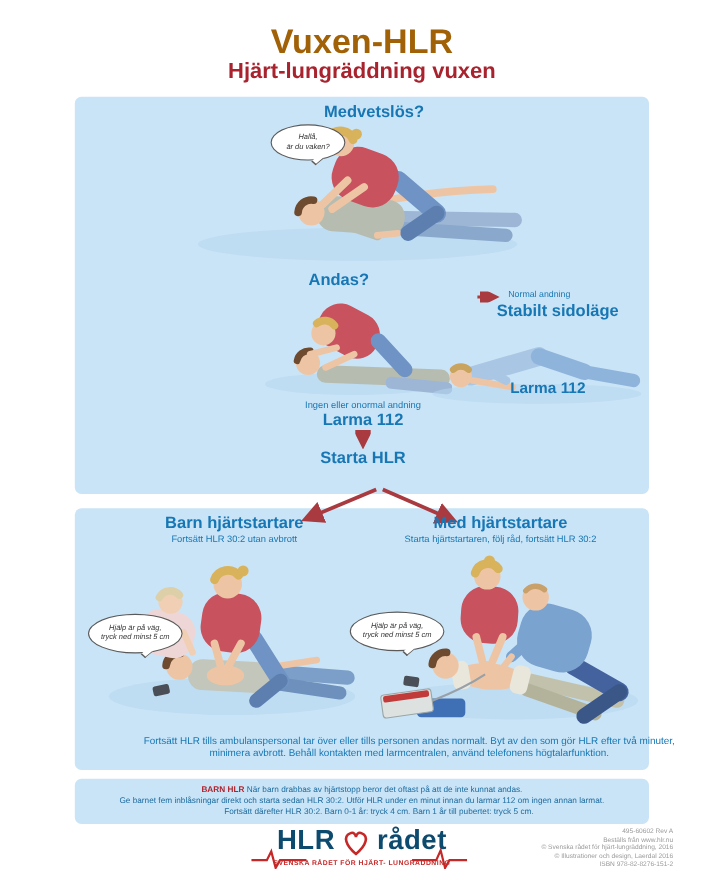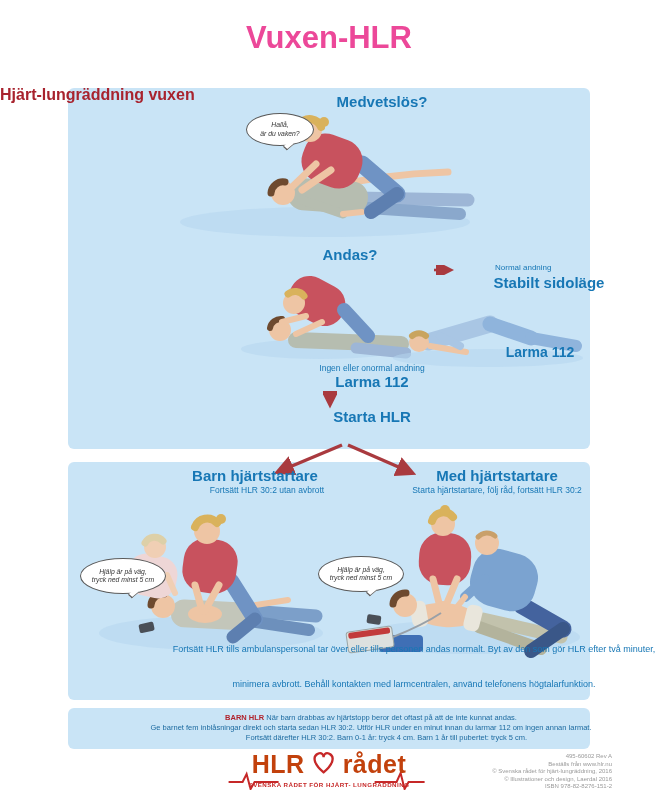--- a/index.html
+++ b/index.html
@@ -2,44 +2,44 @@
 <html><head>
 <meta charset="utf-8">
 <style>
   html,body { margin:0; padding:0; background:#ffffff; }
   .page {
     position:relative; width:658px; height:800px; background:#ffffff;
     font-family:"Liberation Sans", sans-serif; overflow:hidden;
   }
   .abs { position:absolute; }
   .panel { position:absolute; background:#c9e4f6; border-radius:6px; z-index:0; }
-  .cx { transform:translateX(-50%); white-space:nowrap;margin-left:42px; }
-  .title { top:20px; left:0; width:100%; text-align:center; font-size:31px; font-weight:bold; color:#ec4899; z-index:2; }
-  .subtitle { top:54px; left:0; width:100%; font-size:16px; font-weight:bold; color:#a8232e; z-index:2;margin-top:32px; }
+  .cx { transform:translateX(-50%); white-space:nowrap; }
+  .title { top:20px; left:0; width:100%; text-align:center; font-size:31px; font-weight:bold; color:#a16207; z-index:2; }
+  .subtitle { top:54px; left:0; width:100%; text-align:center; font-size:20px; font-weight:bold; color:#a8232e; z-index:2; }
   .h-blue { font-size:15px; font-weight:bold; color:#1777b5; z-index:3; }
   .h-blue-md { font-size:14px; font-weight:bold; color:#1777b5; z-index:3; }
   .lbl-sm { font-size:8px; color:#1777b5; z-index:3; }
   .sub-sm { font-size:8.5px; color:#1777b5; z-index:3; }
   .note { font-size:9px; color:#1777b5; z-index:3; }
   .barn-line { font-size:7.5px; color:#1d6ba0; z-index:3; }
   .barn-label { color:#b0232d; font-weight:bold; }
   .scene { z-index:1; }
   .bubble {
     position:absolute; background:#fff; border:1px solid #5a5a5a; border-radius:50%;
     display:flex; flex-direction:column; align-items:center; justify-content:center;
     font-style:italic; font-size:6.8px; color:#333; line-height:8.5px; text-align:center; z-index:4;
   }
   .bubble::after {
     content:''; position:absolute; bottom:-4px; left:58%; width:6px; height:6px;
     background:#fff; border-right:1px solid #5a5a5a; border-bottom:1px solid #5a5a5a;
     transform:skewX(-32deg) rotate(30deg);
   }
   .logo { position:absolute; left:329px; top:750px; transform:translateX(-50%); text-align:center; z-index:2; }
-  .logo-row { position:relative; display:flex; align-items:flex-start; justify-content:center; gap:5px;
-    font-size:25px; font-weight:bold; color:#c2410c; letter-spacing:0.5px; }
+  .logo-row { position:relative; display:flex; align-items:flex-end; justify-content:center; gap:5px;
+    font-size:25px; font-weight:bold; color:#0c4a6e; letter-spacing:0.5px; }
   .logo-ekg { position:absolute; left:-22px; top:14px; z-index:-1; }
   .logo-sub { margin-top:2px; font-size:6.2px; font-weight:bold; color:#c62828; letter-spacing:0.45px; }
   .colophon { position:absolute; right:46px; top:753px; text-align:right; font-size:6px;
     color:#9a9a9a; line-height:7.6px; z-index:2; }
 </style>
 </head>
 <body>
 
 <div class="page">
 
@@ -94,21 +94,21 @@
   </svg>
 
   <svg class="abs" style="left:432px; top:265px; z-index:3;" width="26" height="10" viewBox="0 0 26 10">
     <defs>
         <marker id="arr1" markerWidth="7" markerHeight="7" refX="5" refY="3.5" orient="auto">
           <path d="M0 0 L7 3.5 L0 7 Z" fill="#a93a3f"></path>
         </marker>
       </defs>
     <line x1="2" y1="5" x2="17" y2="5" stroke="#a93a3f" stroke-width="2.6" marker-end="url(#arr1)"></line>
   </svg>
-  <div class="abs lbl-sm" style="left:462px; top:263px;margin-left:33px;">Normal andning</div>
+  <div class="abs lbl-sm" style="left:462px; top:263px;">Normal andning</div>
   <div class="abs h-blue cx" style="left:507px; top:274px;">Stabilt sidoläge</div>
 
   <svg class="abs scene" style="left:388px; top:292px;" width="205" height="78" viewBox="0 0 205 78">
     <ellipse cx="100" cy="66" rx="95" ry="9" fill="#b5d6ee" opacity="0.55"></ellipse>
     <path d="M40 50 L102 32" stroke="#a9c6e4" stroke-width="17" stroke-linecap="round"></path>
     <path d="M102 32 L143 46" stroke="#8fb4dc" stroke-width="15" stroke-linecap="round"></path>
     <path d="M143 46 L188 54" stroke="#8fb4dc" stroke-width="12" stroke-linecap="round"></path>
     <path d="M42 54 L78 60" stroke="#eec5a4" stroke-width="6" stroke-linecap="round"></path>
     <path d="M52 44 L72 54" stroke="#a9c6e4" stroke-width="8" stroke-linecap="round"></path>
     <circle cx="31" cy="50" r="10" fill="#eec5a4"></circle>
@@ -134,23 +134,23 @@
     <defs>
         <marker id="arr3" markerWidth="6" markerHeight="6" refX="4" refY="3" orient="auto">
           <path d="M0 0 L6 3 L0 6 Z" fill="#a93a3f"></path>
         </marker>
       </defs>
     <line x1="84" y1="3" x2="22" y2="29" stroke="#a93a3f" stroke-width="3.4" marker-end="url(#arr3)"></line>
     <line x1="90" y1="3" x2="152" y2="30" stroke="#a93a3f" stroke-width="3.4" marker-end="url(#arr3)"></line>
   </svg>
 
   <div class="abs h-blue cx" style="left:213px; top:467px;">Barn hjärtstartare</div>
-  <div class="abs sub-sm cx" style="left:225px; top:485px;">Fortsätt HLR 30:2 utan avbrott</div>
+  <div class="abs sub-sm cx" style="left:213px; top:485px;">Fortsätt HLR 30:2 utan avbrott</div>
   <div class="abs h-blue cx" style="left:455px; top:467px;">Med hjärtstartare</div>
-  <div class="abs sub-sm cx" style="left:455px; top:485px;">Starta hjärtstartare, följ råd, fortsätt HLR 30:2</div>
+  <div class="abs sub-sm cx" style="left:455px; top:485px;">Starta hjärtstartaren, följ råd, fortsätt HLR 30:2</div>
 
   <svg class="abs scene" style="left:83px; top:497px;" width="240" height="170" viewBox="0 0 240 170">
     <ellipse cx="128" cy="136" rx="112" ry="17" fill="#b5d6ee" opacity="0.55"></ellipse>
     <path d="M168 114 L233 119" stroke="#7c9fc9" stroke-width="13" stroke-linecap="round"></path>
     <path d="M166 124 L226 133" stroke="#6d90bc" stroke-width="12" stroke-linecap="round"></path>
     <rect x="88" y="104" width="88" height="28" rx="13" fill="#c3c6ba" transform="rotate(3 132 118)"></rect>
     <ellipse cx="122" cy="117" rx="17" ry="9" fill="#eec5a4"></ellipse>
     <path d="M160 110 L205 103" stroke="#eec5a4" stroke-width="6" stroke-linecap="round"></path>
     <circle cx="80" cy="109" r="12" fill="#eec5a4"></circle>
     <path d="M68 108 a12 12 0 0 1 13 -11" stroke="#6e4a2f" stroke-width="7" fill="none" stroke-linecap="round"></path>
@@ -204,21 +204,21 @@
 
   <div class="bubble" style="left:80px; top:558px; width:84px; height:34px;">
     <span>Hjälp är på väg,</span>
     <span>tryck ned minst 5 cm</span>
   </div>
   <div class="bubble" style="left:318px; top:556px; width:84px; height:34px;">
     <span>Hjälp är på väg,</span>
     <span>tryck ned minst 5 cm</span>
   </div>
 
-  <div class="abs note cx" style="left:372px; top:644px;">Fortsätt HLR tills ambulanspersonal tar över eller tills personen andas normalt. Byt av den som gör HLR efter två minuter,</div>
+  <div class="abs note cx" style="left:372px; top:668px;">Fortsätt HLR tills ambulanspersonal tar över eller tills personen andas normalt. Byt av den som gör HLR efter två minuter,</div>
   <div class="abs note cx" style="left:372px; top:679px;">minimera avbrott. Behåll kontakten med larmcentralen, använd telefonens högtalarfunktion.</div>
 
   <div class="abs barn-line cx" style="left:329px; top:713px;">
     <span class="barn-label">BARN HLR</span>
     <span>När barn drabbas av hjärtstopp beror det oftast på att de inte kunnat andas.</span>
   </div>
   <div class="abs barn-line cx" style="left:329px; top:723px;">Ge barnet fem inblåsningar direkt och starta sedan HLR 30:2. Utför HLR under en minut innan du larmar 112 om ingen annan larmat.</div>
   <div class="abs barn-line cx" style="left:329px; top:733px;padding-left:31px;">Fortsätt därefter HLR 30:2. Barn 0-1 år: tryck 4 cm. Barn 1 år till pubertet: tryck 5 cm.</div>
 
   <div class="logo">

